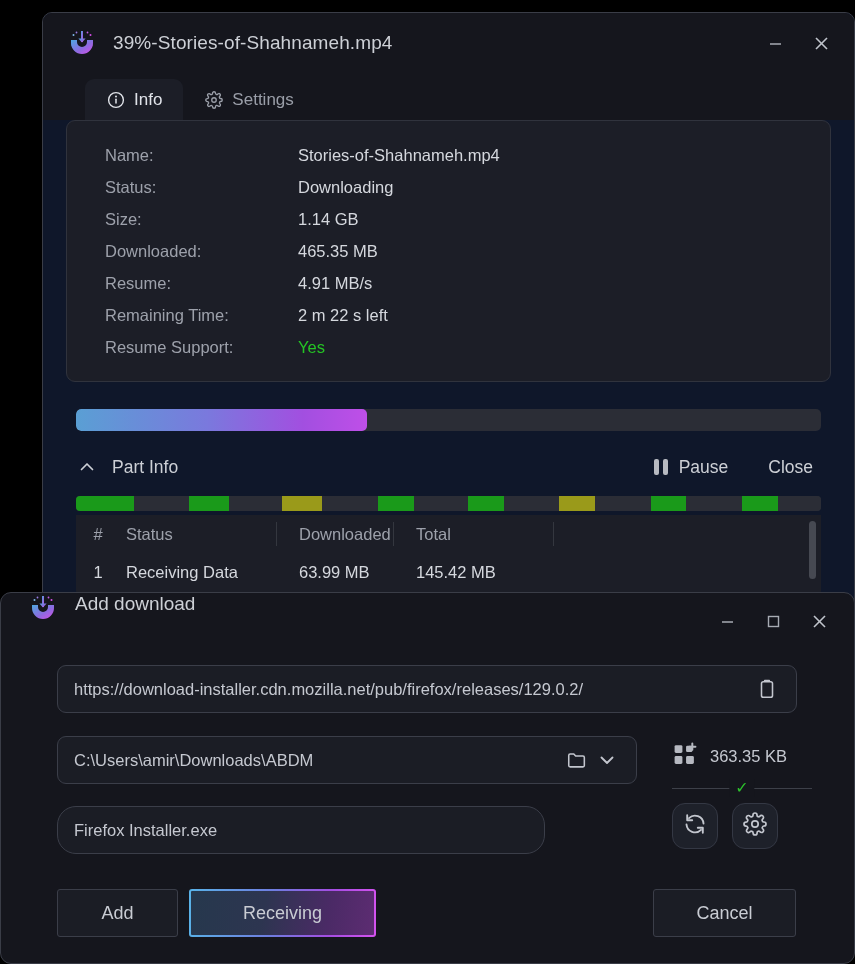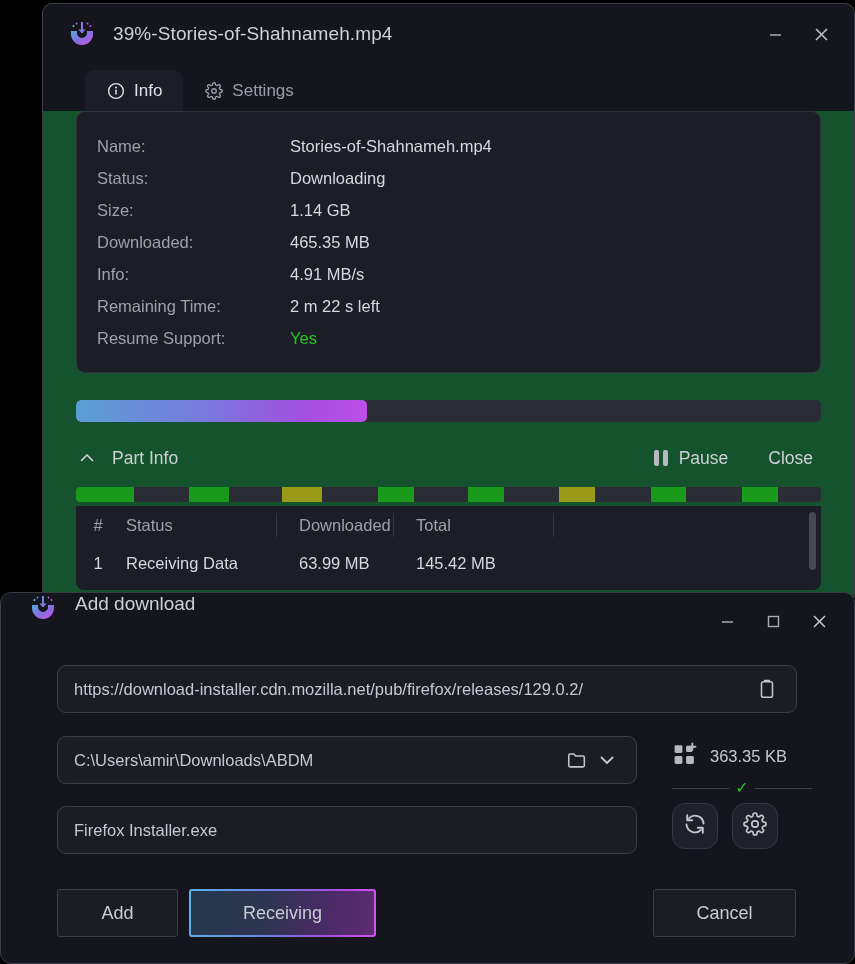--- a/index.html
+++ b/index.html
@@ -7,23 +7,23 @@
     width: 855px; height: 964px;
     background: #000000;
     font-family: "Liberation Sans", sans-serif;
     overflow: hidden;
   }
   .root { position: relative; width: 855px; height: 964px; background: #000; }
 
   
   .dl-window {
     position: absolute;
-    left: 42px; top: 3px;
+    left: 42px; top: 12px;
     width: 813px; height: 601px;
-    background: #14532d;
+    background: #0f172a;
     border: 1px solid #3a3d47;
     border-radius: 10px;
     overflow: hidden;
   }
   .dl-titlebar {
     position: relative;
     height: 60px;
     display: flex; align-items: center;
     padding-left: 24px;
     background: #15161d;
@@ -59,25 +59,25 @@
     font-size: 17px;
     color: #9a9ea8;
     border-radius: 9px 9px 0 0;
     cursor: pointer;
   }
   .tab.active { background: #1c1e27; color: #dfe2e8; }
   .tab .tab-ico { width: 19px; height: 19px; display: flex; align-items: center; justify-content: center; }
 
   
   .info-card {
-    margin: 0 33px;
+    margin: 0 23px;
     background: #1c1e27;
     border: 1px solid #30333d;
     border-radius: 9px;
-    padding: 18px 0 18px 20px;
+    padding: 18px 0 18px 38px;
   }
   .info-row { display: flex; height: 32px; align-items: center; }
   .info-label { width: 193px; font-size: 16.5px; color: #9da1ab; }
   .info-value { font-size: 16.5px; color: #d5d8de; }
   .info-value.ok { color: #24c424; }
 
   
   .progress-wrap {
     margin: 27px 33px 0 33px;
     height: 22px;
@@ -169,21 +169,21 @@
     border: 1px solid #3b3e49;
     border-radius: 9px;
     height: 48px;
     color: #c5c8d0;
     font-size: 16.5px;
     padding: 0 14px 0 16px;
   }
   .field .txt { flex: 1 1 auto; white-space: nowrap; overflow: hidden; }
   .url-field { position: absolute; left: 57px; top: 665px; width: 740px; }
   .path-field { position: absolute; left: 57px; top: 736px; width: 580px; }
-  .name-field { position: absolute; left: 57px; top: 806px; width: 580px; }
+  .name-field { position: absolute; left: 57px; top: 806px; width: 488px; border-radius: 19px; }
   .ico-btn {
     width: 30px; height: 30px;
     display: flex; align-items: center; justify-content: center;
     cursor: pointer; color: #c3c6ce;
   }
 
   .size-panel { position: absolute; left: 672px; top: 742px; width: 140px; }
   .size-top { display: flex; align-items: center; gap: 13px; }
   .size-text { font-size: 16.5px; color: #c5c8d0; }
   .size-div { position: relative; margin-top: 10px; height: 14px; }
@@ -296,21 +296,21 @@
       </div>
       <div class="info-row">
         <div class="info-label">Size:</div>
         <div class="info-value">1.14 GB</div>
       </div>
       <div class="info-row">
         <div class="info-label">Downloaded:</div>
         <div class="info-value">465.35 MB</div>
       </div>
       <div class="info-row">
-        <div class="info-label">Info:</div>
+        <div class="info-label">Resume:</div>
         <div class="info-value">4.91 MB/s</div>
       </div>
       <div class="info-row">
         <div class="info-label">Remaining Time:</div>
         <div class="info-value">2 m 22 s left</div>
       </div>
       <div class="info-row">
         <div class="info-label">Resume Support:</div>
         <div class="info-value ok">Yes</div>
       </div>

